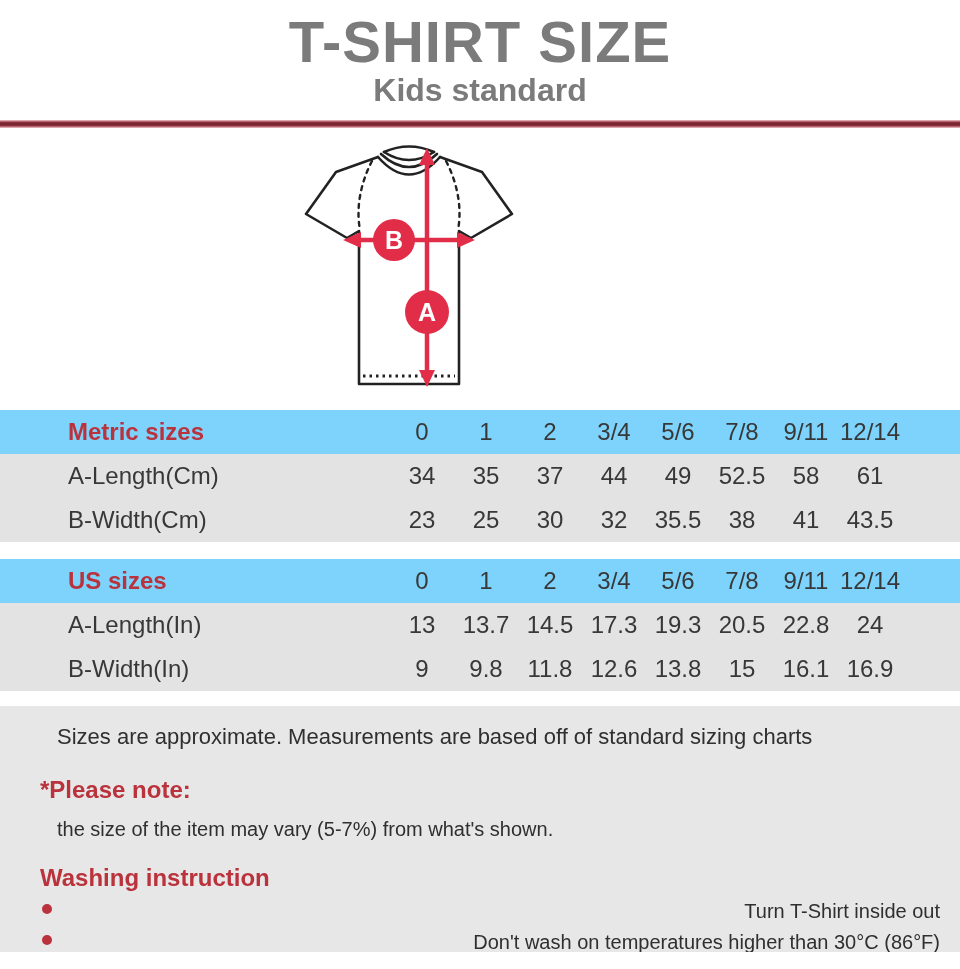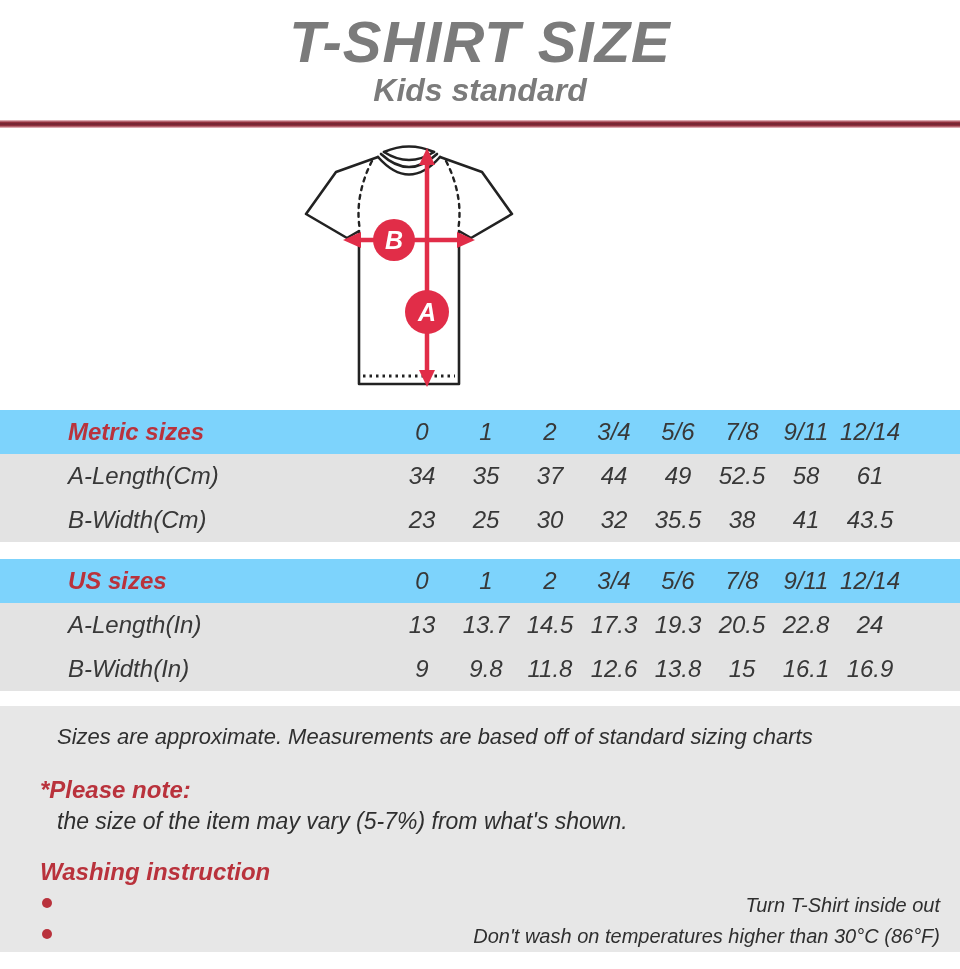--- a/index.html
+++ b/index.html
@@ -12,21 +12,20 @@
     --divider-pink:#f0cdd2;
     --ink:#222222;
     --text-dark:#383838;
   }
   *{margin:0;padding:0;box-sizing:border-box;}
   html,body{background:#fff;}
   .page{
     width:960px;height:969px;overflow:hidden;background:#ffffff;
     font-family:"Liberation Sans",sans-serif;color:var(--text-dark);
     position:relative;
-    font-style:italic;
   }
   
   .header{padding-top:10px;text-align:center;}
   .title{font-size:58px;font-weight:700;color:var(--title-gray);line-height:1.1;letter-spacing:1px;}
   .subtitle{font-size:32px;font-weight:700;color:var(--title-gray);line-height:1.0;margin-top:0;}
   .divider{
     height:8px;width:100%;margin-top:14px;
     background:linear-gradient(to bottom,var(--divider-pink) 0%,#96323f 28%,var(--divider-dark) 50%,#96323f 72%,var(--divider-pink) 100%);
   }
   
@@ -53,21 +52,21 @@
   .stripe{background:var(--stripe-gray);}
   .section + .section{margin-top:17px;}
   .post-gap{height:15px;background:#ffffff;}
   
   .bottom{
     background:var(--panel-gray);height:246px;width:100%;
     padding:12px 20px 8px 40px;overflow:hidden;
   }
   .approx-note{font-size:22px;color:#2f2f2f;margin-left:17px;margin-top:6px;}
   .please-note-label{font-size:24px;font-weight:700;color:var(--heading-red);margin-top:26px;}
-  .please-note-text{font-size:23px;color:#2f2f2f;margin-left:17px;margin-top:4px;}
+  .please-note-text{font-size:20px;color:#2f2f2f;margin-left:17px;margin-top:14px;}
   .washing-header{font-size:24px;font-weight:700;color:var(--heading-red);margin-top:23px;}
   .washing-list{list-style:none;margin-top:6px;}
   .washing-list li{
     position:relative;padding-left:19px;font-size:20px;color:#2f2f2f;
     margin-top:7px;line-height:1.2;white-space:nowrap;text-align:right;
   }
   .washing-list li::before{
     content:"";position:absolute;left:2px;top:5px;width:10px;height:10px;
     border-radius:50%;background:var(--heading-red);
   }

